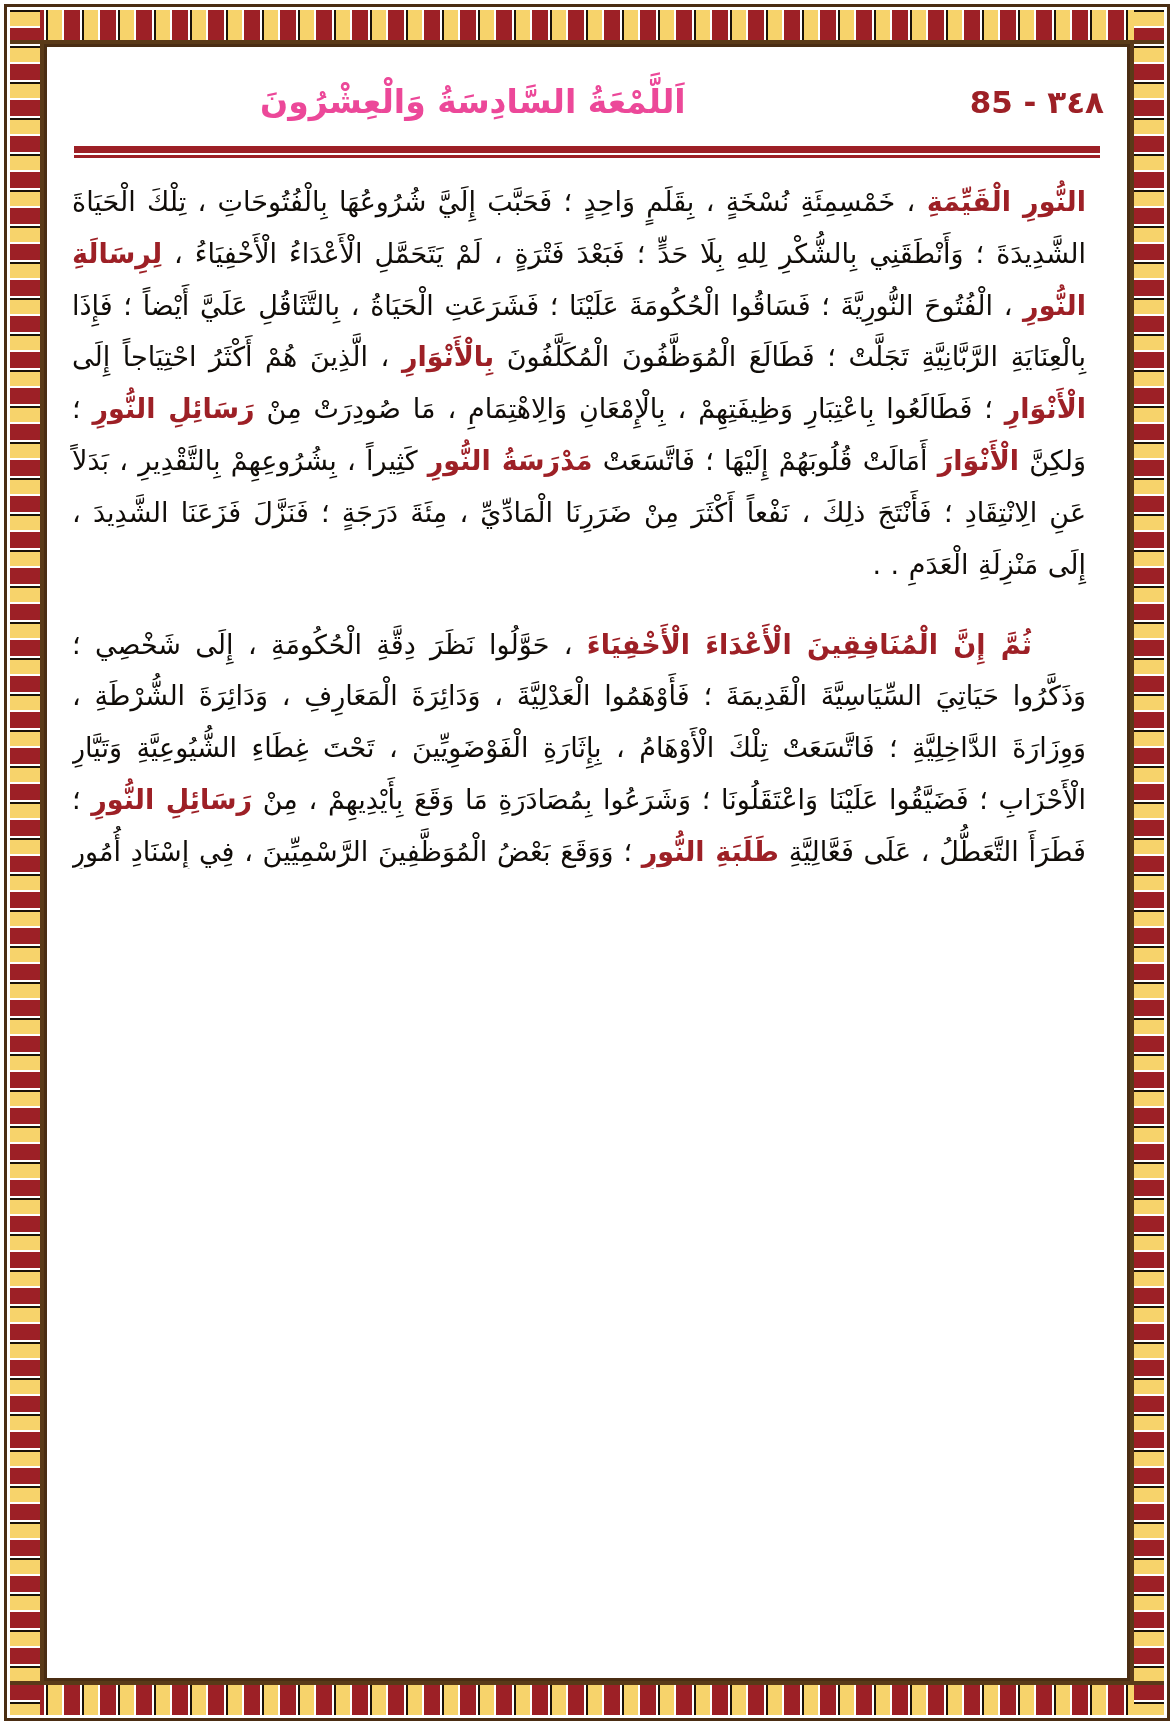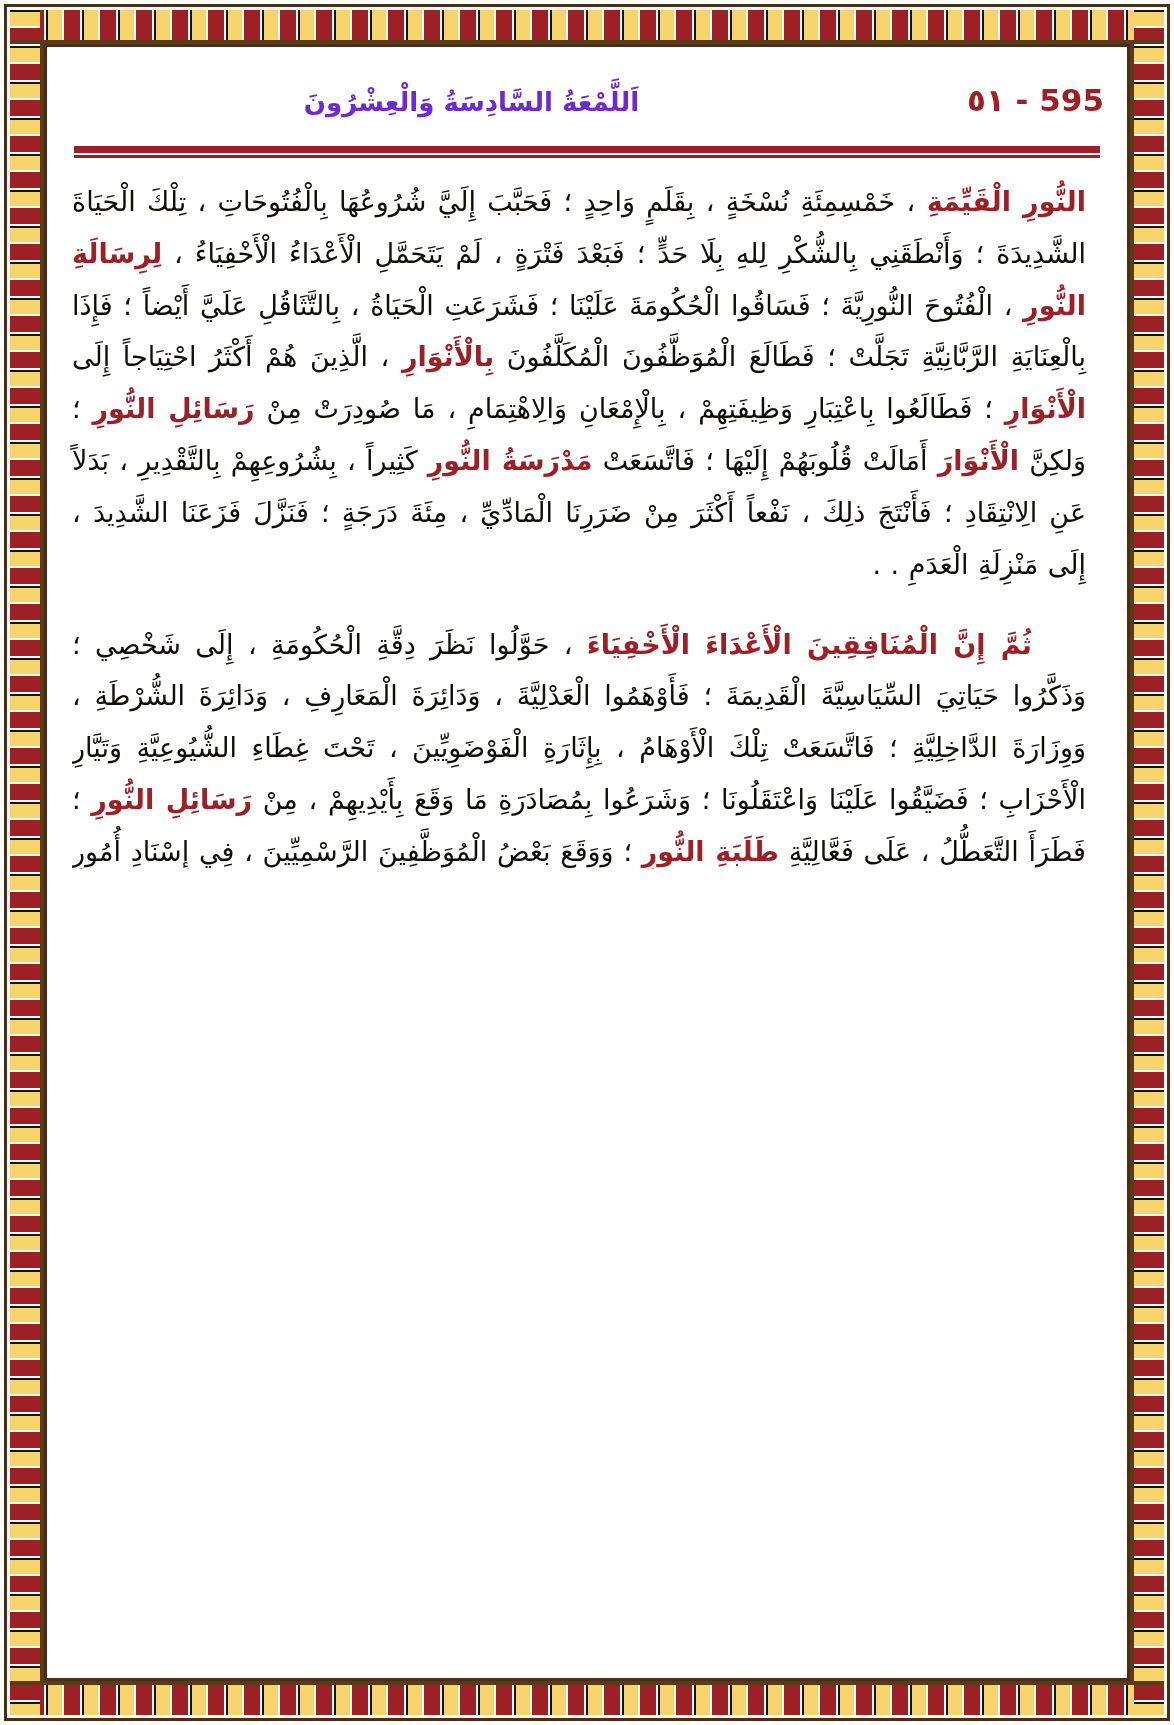--- a/index.html
+++ b/index.html
@@ -94,22 +94,22 @@
   }
   .page-number{
     color:#9d2026;
     font-size:31px;
     font-weight:bold;
     letter-spacing:1px;
     white-space:nowrap;
     padding-left:14px;
   }
   .chapter-title{
-    color:#6d28d9;
-    font-size:26px;
+    color:#ec4899;
+    font-size:33px;
     font-weight:bold;
     white-space:nowrap;
     margin-left:auto;
     margin-right:auto;
     transform:translateX(-40px);
   }
 
   
   .rule{
     margin:16px 8px 0 8px;
@@ -156,21 +156,21 @@
   <div class="chain chain-v chain-right"></div>
   <div class="sep sep-h" style="left:10px;right:10px;top:40px;"></div>
   <div class="sep sep-h" style="left:10px;right:10px;bottom:40px;"></div>
   <div class="sep sep-v" style="top:40px;bottom:40px;left:40px;"></div>
   <div class="sep sep-v" style="top:40px;bottom:40px;right:40px;"></div>
   <div class="frame-inner"></div>
 
   <div class="content">
 
     <div class="header-row">
-      <div class="page-number">595 - ٥١</div>
+      <div class="page-number">٣٤٨ - 85</div>
       <div class="chapter-title">اَللَّمْعَةُ السَّادِسَةُ وَالْعِشْرُونَ</div>
     </div>
 
     <div class="rule"></div>
 
     <div class="body-text">
       <p class="para" id="para-1"><span class="r">النُّورِ الْقَيِّمَةِ</span><span> ، خَمْسِمِئَةِ نُسْخَةٍ ، بِقَلَمٍ وَاحِدٍ ؛ فَحَبَّبَ إِلَيَّ شُرُوعُهَا بِالْفُتُوحَاتِ ، تِلْكَ الْحَيَاةَ الشَّدِيدَةَ ؛ وَأَنْطَقَنِي بِالشُّكْرِ لِلهِ بِلَا حَدٍّ ؛ فَبَعْدَ فَتْرَةٍ ، لَمْ يَتَحَمَّلِ الْأَعْدَاءُ الْأَخْفِيَاءُ ، </span><span class="r">لِرِسَالَةِ النُّورِ</span><span> ، الْفُتُوحَ النُّورِيَّةَ ؛ فَسَاقُوا الْحُكُومَةَ عَلَيْنَا ؛ فَشَرَعَتِ الْحَيَاةُ ، بِالتَّثَاقُلِ عَلَيَّ أَيْضاً ؛ فَإِذَا بِالْعِنَايَةِ الرَّبَّانِيَّةِ تَجَلَّتْ ؛ فَطَالَعَ الْمُوَظَّفُونَ الْمُكَلَّفُونَ </span><span class="r">بِالْأَنْوَارِ</span><span> ، الَّذِينَ هُمْ أَكْثَرُ احْتِيَاجاً إِلَى </span><span class="r">الْأَنْوَارِ</span><span> ؛ فَطَالَعُوا بِاعْتِبَارِ وَظِيفَتِهِمْ ، بِالْإِمْعَانِ وَالِاهْتِمَامِ ، مَا صُودِرَتْ مِنْ </span><span class="r">رَسَائِلِ النُّورِ</span><span> ؛ وَلكِنَّ </span><span class="r">الْأَنْوَارَ</span><span> أَمَالَتْ قُلُوبَهُمْ إِلَيْهَا ؛ فَاتَّسَعَتْ </span><span class="r">مَدْرَسَةُ النُّورِ</span><span> كَثِيراً ، بِشُرُوعِهِمْ بِالتَّقْدِيرِ ، بَدَلاً عَنِ الِانْتِقَادِ ؛ فَأَنْتَجَ ذلِكَ ، نَفْعاً أَكْثَرَ مِنْ ضَرَرِنَا الْمَادِّيِّ ، مِئَةَ دَرَجَةٍ ؛ فَنَزَّلَ فَزَعَنَا الشَّدِيدَ ، إِلَى مَنْزِلَةِ الْعَدَمِ . .</span></p>
       <p class="para indent last clip" id="para-2"><span class="r">ثُمَّ إِنَّ الْمُنَافِقِينَ الْأَعْدَاءَ الْأَخْفِيَاءَ</span><span> ، حَوَّلُوا نَظَرَ دِقَّةِ الْحُكُومَةِ ، إِلَى شَخْصِي ؛ وَذَكَّرُوا حَيَاتِيَ السِّيَاسِيَّةَ الْقَدِيمَةَ ؛ فَأَوْهَمُوا الْعَدْلِيَّةَ ، وَدَائِرَةَ الْمَعَارِفِ ، وَدَائِرَةَ الشُّرْطَةِ ، وَوِزَارَةَ الدَّاخِلِيَّةِ ؛ فَاتَّسَعَتْ تِلْكَ الْأَوْهَامُ ، بِإِثَارَةِ الْفَوْضَوِيِّينَ ، تَحْتَ غِطَاءِ الشُّيُوعِيَّةِ وَتَيَّارِ الْأَحْزَابِ ؛ فَضَيَّقُوا عَلَيْنَا وَاعْتَقَلُونَا ؛ وَشَرَعُوا بِمُصَادَرَةِ مَا وَقَعَ بِأَيْدِيهِمْ ، مِنْ </span><span class="r">رَسَائِلِ النُّورِ</span><span> ؛ فَطَرَأَ التَّعَطُّلُ ، عَلَى فَعَّالِيَّةِ </span><span class="r">طَلَبَةِ النُّورِ</span><span> ؛ وَوَقَعَ بَعْضُ الْمُوَظَّفِينَ الرَّسْمِيِّينَ ، فِي إِسْنَادِ أُمُورٍ لَا يَعْتَقِدُهَا أَحَدٌ أَصْلاً ؛ وَاجْتَهَدُوا لِإِشَاعَةِ مُفْتَرَيَاتٍ عَجِيبَةٍ ؛ وَذلِكَ بِنِيَّةِ جَرْحِ شَخْصِي ؛ وَلكِنْ لَمْ يَسْتَطِيعُوا أَنْ يُقْنِعُوا أَحَداً ؛ ثُمَّ اعْتَقَلُونِي فِي أَشَدِّ أَيَّامِ الزَّمْهَرِيرِ بَرْداً ، بِوَسَائِلَ وَاهِيَةٍ جِدّاً ؛ فَسَجَنُونِي بَيْنَ تَجْرِيدٍ مُطْلَقٍ ، فِي غُرْفَةٍ كَبِيرَةٍ بَارِدَةٍ ، بِدُونِ مَوْقِدٍ ، مُنْذُ يَوْمَيْنِ ؛ وَقَدْ كُنْتُ أُوقِدُ الْمَوْقِدَ ، فِي الْيَوْمِ مَرَّاتٍ عَدِيدَةً ، فِي غُرْفَتِيَ الصَّغِيرَةِ ؛ وَكَانَتِ النَّارُ تُوجَدُ دَائِماً ، فِي مَنْقَلِي ؛ وَمَعَ ذلِكَ كُنْتُ لَا أَتَحَمَّلُهُ مِنَ الضَّعْفِ وَالْمَرَضِ ، إِلَّا بِكُلْفَةٍ ؛ وَإِنِّي بَيْنَمَا كُنْتُ أَرْتَجِفُ فِي هذَا الْحَالِ ، بَيْنَ حِدَّةٍ وَانْقِبَاضٍ شَدِيدٍ ، وَحُمًّى مِنَ الْبُرُودَةِ ؛ إِذِ انْكَشَفَتْ حَقِيقَةٌ فِي قَلْبِي ، بِعِنَايَةٍ إِلهِيَّةٍ ؛ فَقِيلَ لِي مَعْنًى : </span></p>
     </div>
 

